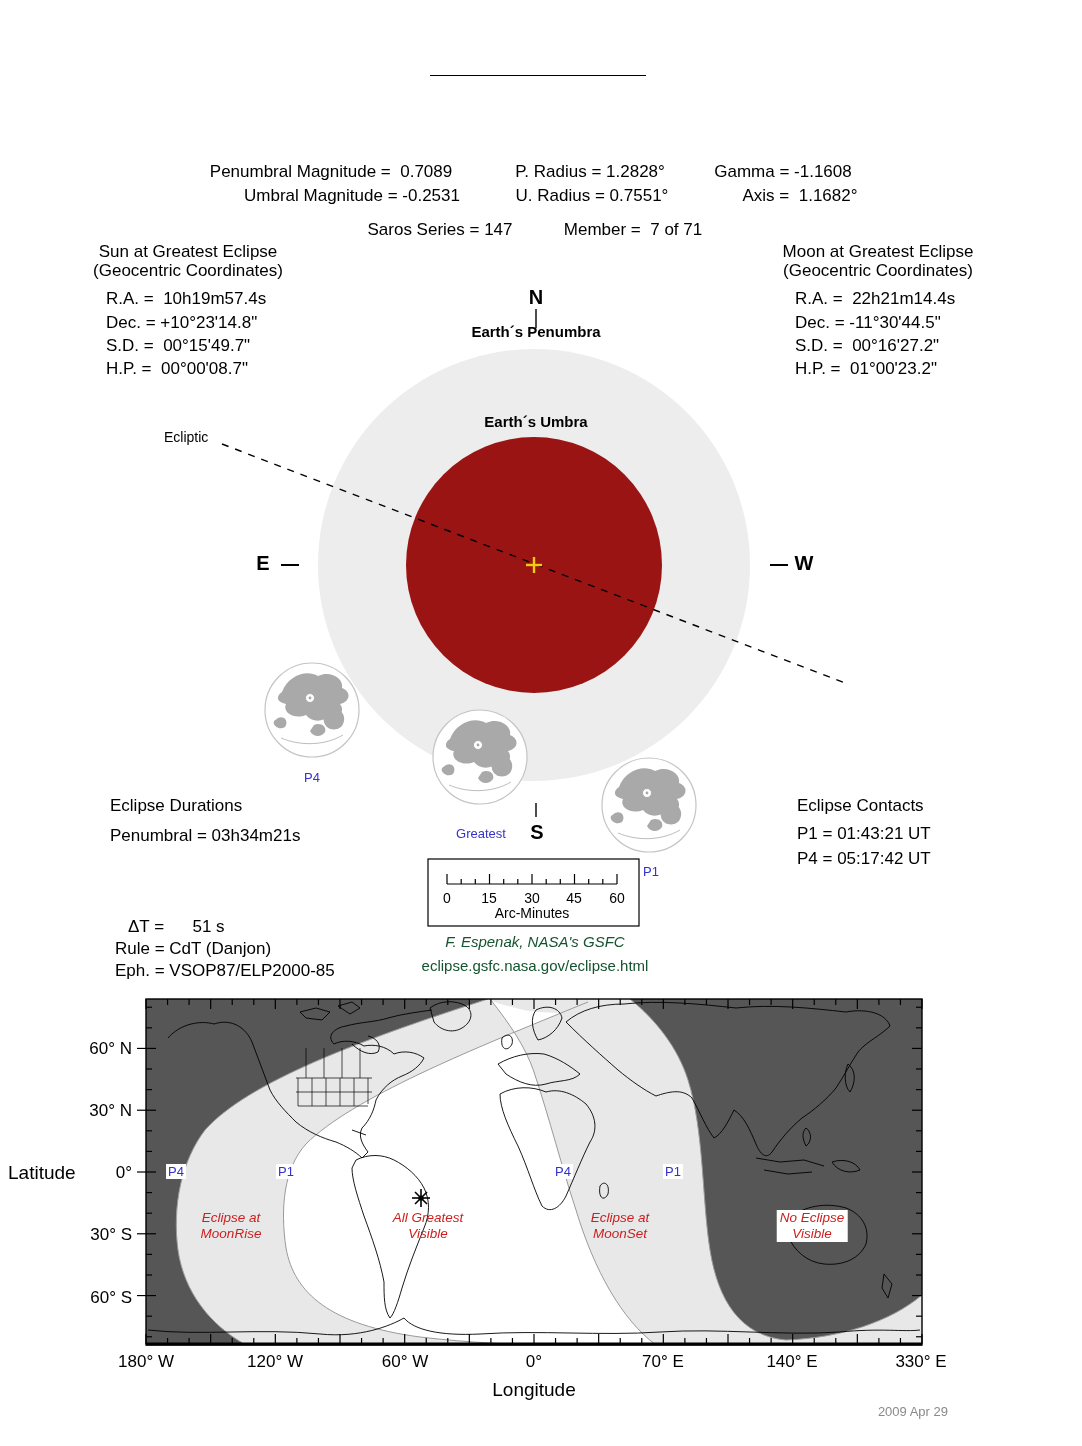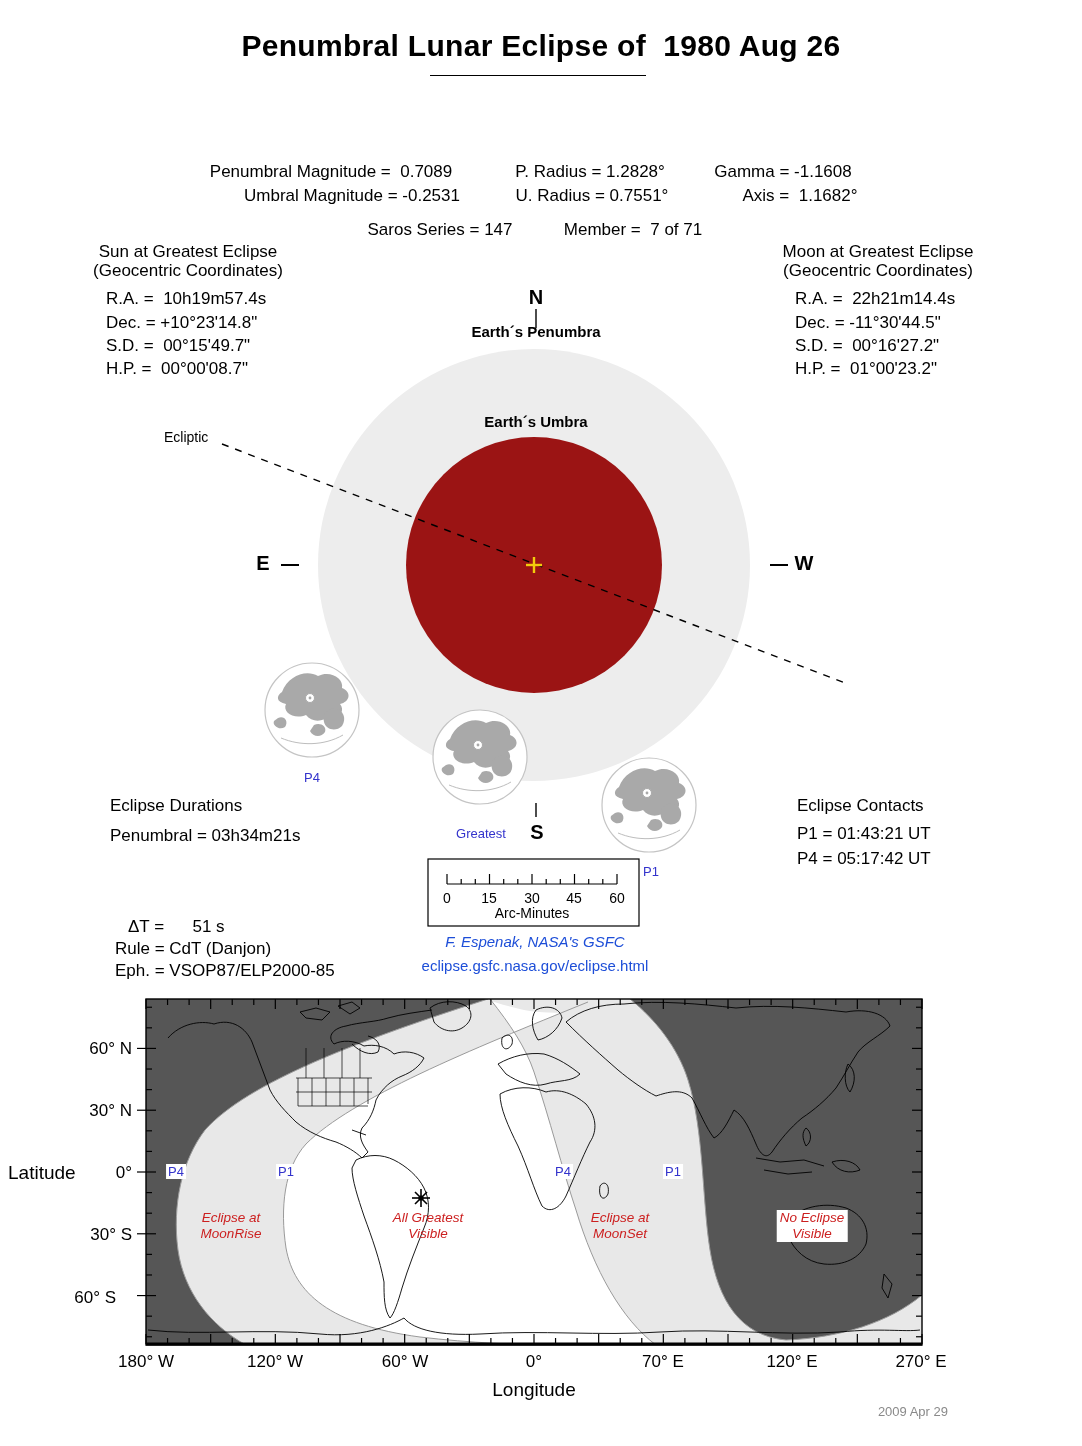--- a/index.html
+++ b/index.html
@@ -17,21 +17,21 @@
   .t14{font-size:14px}
   .t15{font-size:15px}
   .t17{font-size:17px;line-height:19px}
   .t19{font-size:19px}
   .t20{font-size:20px}
   .title{font-size:30px;font-weight:bold;letter-spacing:.3px}
   .blue{color:#3333cc}
   .bluebox{color:#3333cc;background:#fff;padding:0 2px;line-height:15px}
   .redlbl{color:#cc2020;font-style:italic;font-size:13.5px;line-height:16px;text-align:center}
   .whitebg{background:#fff;padding:0 3px}
-  .gray{color:#1d4ed8}
+  .gray{color:#14532d}
   .date{color:#8a8a8a}
   svg{position:absolute;left:0;top:0}
 </style>
 </head>
 <body>
 
 <div id="page">
 
   <svg width="1082" height="1446" viewBox="0 0 1082 1446">
     <defs>
@@ -256,21 +256,20 @@
         <line x1="146" y1="1048.43" x2="156" y2="1048.43" stroke="#000" stroke-width="1.2"></line>
         <line x1="922" y1="1048.43" x2="912" y2="1048.43" stroke="#000" stroke-width="1.2"></line>
         <line x1="146" y1="1048.43" x2="137" y2="1048.43" stroke="#000" stroke-width="1.2"></line>
         <line x1="146" y1="1027.835" x2="152" y2="1027.835" stroke="#000" stroke-width="1.2"></line>
         <line x1="922" y1="1027.835" x2="916" y2="1027.835" stroke="#000" stroke-width="1.2"></line>
         <line x1="146" y1="1007.24" x2="152" y2="1007.24" stroke="#000" stroke-width="1.2"></line>
         <line x1="922" y1="1007.24" x2="916" y2="1007.24" stroke="#000" stroke-width="1.2"></line>
       </g>
   </svg>
 
-  <div class="abs title pre cx" style="left:541px;top:29px">Penumbral Lunar Eclipse of  1980 Aug 26</div>
   <div class="abs" style="left:430px;top:75px;width:216px;height:0;border-top:1.6px solid #000"></div>
 
 
   <div class="abs t17 pre cx" style="left:331px;top:162px">Penumbral Magnitude =  0.7089</div>
   <div class="abs t17 pre cx" style="left:590px;top:162px">P. Radius = 1.2828°</div>
   <div class="abs t17 pre cx" style="left:783px;top:162px">Gamma = -1.1608</div>
   <div class="abs t17 pre cx" style="left:352px;top:186px">Umbral Magnitude = -0.2531</div>
   <div class="abs t17 pre cx" style="left:592px;top:186px">U. Radius = 0.7551°</div>
   <div class="abs t17 pre cx" style="left:800px;top:186px">Axis =  1.1682°</div>
 
@@ -320,30 +319,30 @@
   <div class="abs t17 pre" style="left:115px;top:939px">Rule = CdT (Danjon)</div>
   <div class="abs t17 pre" style="left:115px;top:961px">Eph. = VSOP87/ELP2000-85</div>
 
   <div class="abs t15 i gray cx" style="left:535px;top:933px">F. Espenak, NASA's GSFC</div>
   <div class="abs t15 gray cx" style="left:535px;top:957px">eclipse.gsfc.nasa.gov/eclipse.html</div>
 
   <div class="abs t17 right" style="left:52px;top:1039px;width:80px">60° N</div>
   <div class="abs t17 right" style="left:52px;top:1101px;width:80px">30° N</div>
   <div class="abs t17 right" style="left:52px;top:1163px;width:80px">0°</div>
   <div class="abs t17 right" style="left:52px;top:1225px;width:80px">30° S</div>
-  <div class="abs t17 right" style="left:36px;top:1288px;width:80px">60° S</div>
+  <div class="abs t17 right" style="left:52px;top:1288px;width:80px">60° S</div>
   <div class="abs t19 center" style="left:8px;top:1162px;width:92px">Latitude</div>
 
   <div class="abs t17 pre cx" style="left:146px;top:1352px">180° W</div>
   <div class="abs t17 pre cx" style="left:275px;top:1352px">120° W</div>
   <div class="abs t17 pre cx" style="left:405px;top:1352px">60° W</div>
   <div class="abs t17 pre cx" style="left:534px;top:1352px">0°</div>
   <div class="abs t17 pre cx" style="left:663px;top:1352px">70° E</div>
-  <div class="abs t17 pre cx" style="left:792px;top:1352px">120° E</div>
-  <div class="abs t17 pre cx" style="left:921px;top:1352px">270° E</div>
+  <div class="abs t17 pre cx" style="left:792px;top:1352px">140° E</div>
+  <div class="abs t17 pre cx" style="left:921px;top:1352px">330° E</div>
   <div class="abs t19 cx" style="left:534px;top:1379px">Longitude</div>
 
   <div class="abs t13 bluebox cx" style="left:176px;top:1164px">P4</div>
   <div class="abs t13 bluebox cx" style="left:286px;top:1164px">P1</div>
   <div class="abs t13 bluebox cx" style="left:563px;top:1164px">P4</div>
   <div class="abs t13 bluebox cx" style="left:673px;top:1164px">P1</div>
 
   <div class="abs redlbl cx" style="left:231px;top:1210px">
     <div>Eclipse at</div>
     <div>MoonRise</div>

